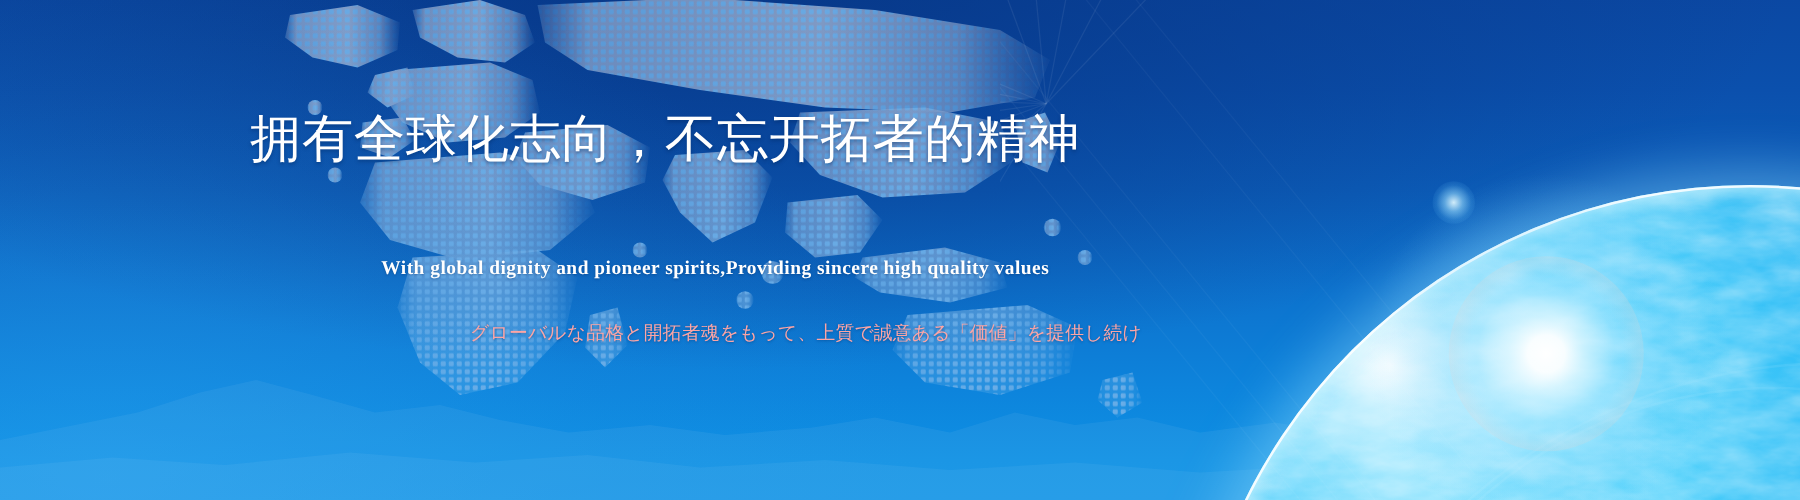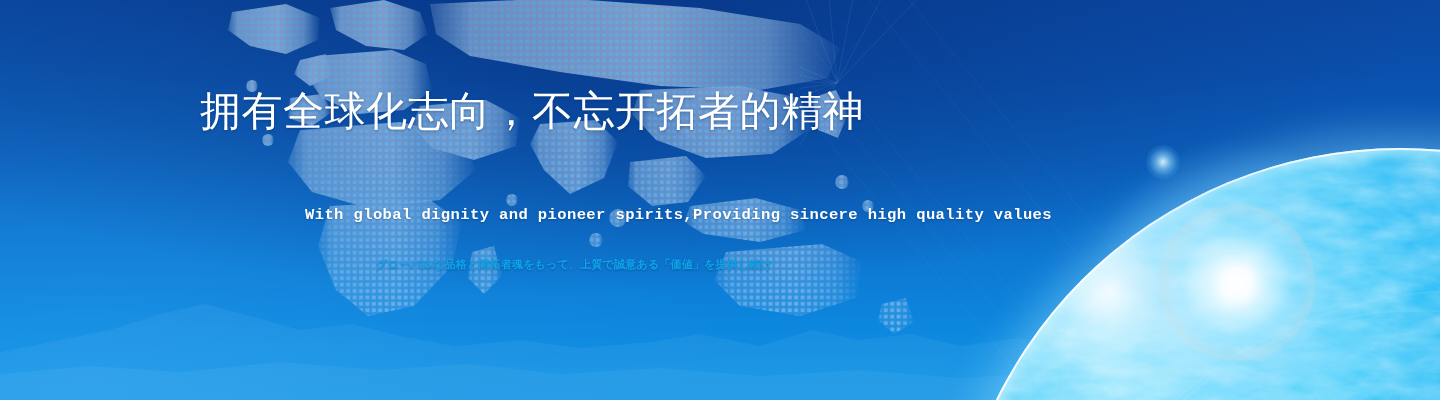--- a/index.html
+++ b/index.html
@@ -216,35 +216,35 @@
   }
   .headline .line2 {
     display: block;
     padding-left: 165px;
   }
   .subline-en {
     position: absolute;
     left: 305px;
     top: 206px;
     color: #ffffff;
-    font-family: Liberation Mono, monospace;
+    font-family: Liberation Serif, serif;
     font-size: 15.5px;
     font-weight: bold;
     letter-spacing: 0.4px;
     white-space: nowrap;
     text-shadow: 0 1px 2px rgba(0,40,95,0.40);
   }
   .subline-jp {
     position: absolute;
     left: 376px;
     top: 257px;
-    color: #0ea5e9;
+    color: #fca5a5;
     font-family: "DejaVu Sans", "Liberation Sans", sans-serif;
-    font-size: 11px;
-    font-weight: bold;
+    font-size: 15px;
+    font-weight: normal;
     letter-spacing: 0.2px;
     white-space: nowrap;
     text-shadow: 0 1px 2px rgba(0,40,95,0.40);
   }
 </style>
 </head>
 <body>
 
 <div id="banner">
 

